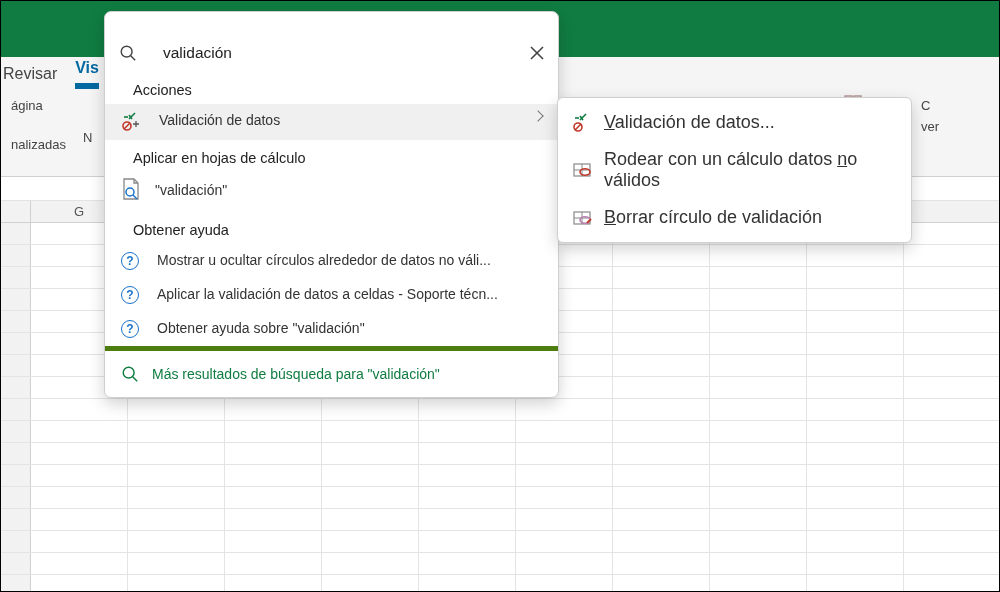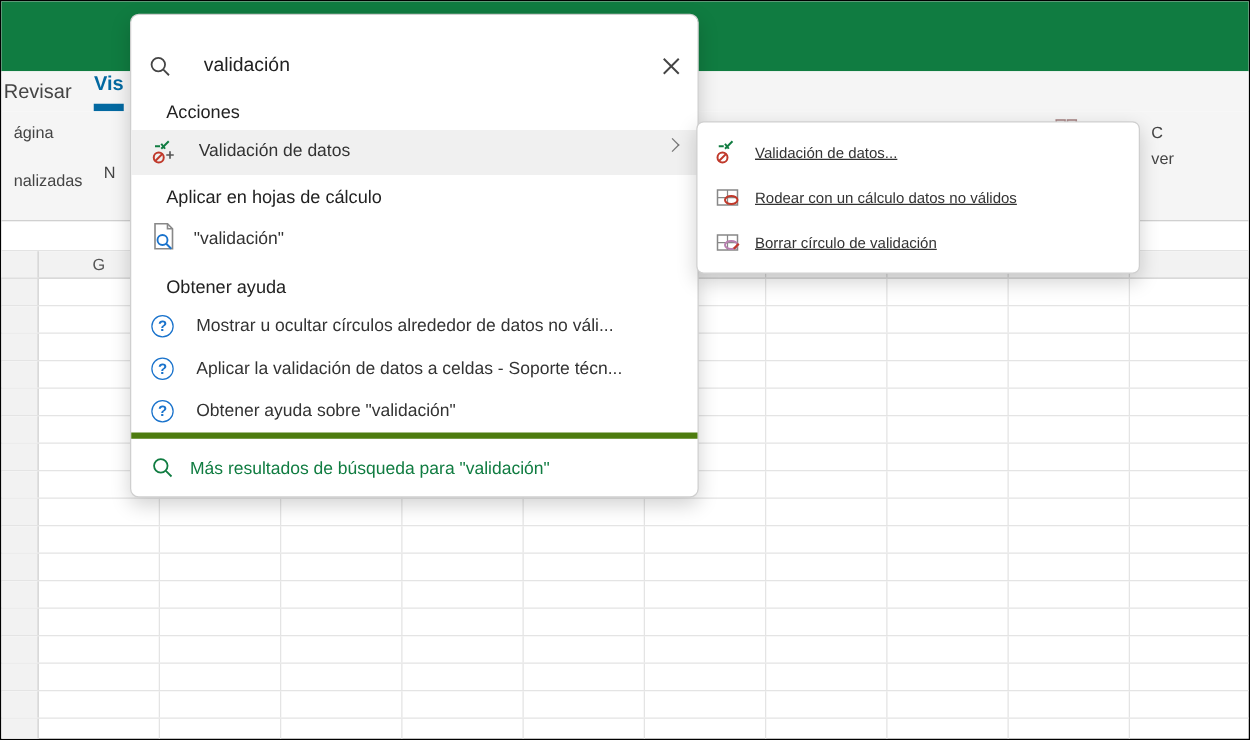--- a/index.html
+++ b/index.html
@@ -74,21 +74,21 @@
   .more-results { color: #107C41; font-size: 14px; padding: 14px 16px 14px 16px; display:flex; align-items:center; gap:13px; cursor:pointer; border-top: 5px solid #4d7c0f; }
   .more-results .search-icon-top { stroke: #107C41; }
 
   
   .submenu {
     position: absolute; left: 556px; top: 96px; width: 355px;
     background: #fff; border: 1px solid #cfcfcf; border-radius: 6px;
     box-shadow: 0 6px 16px rgba(0,0,0,0.18);
     padding: 6px 0; z-index: 11;
   }
-  .submenu-item { display:flex; align-items:center; padding: 8px 14px; gap: 12px; font-size: 12px; color:#333; cursor:pointer;text-decoration:underline; }
+  .submenu-item { display:flex; align-items:center; padding: 8px 14px; gap: 12px; font-size: 18px; color:#333; cursor:pointer; }
   .u { text-decoration: underline; text-decoration-thickness: 1px; }
 
   
   svg { overflow: visible; }
 </style>
 </head>
 <body>
 
 <div class="titlebar"></div>
 

